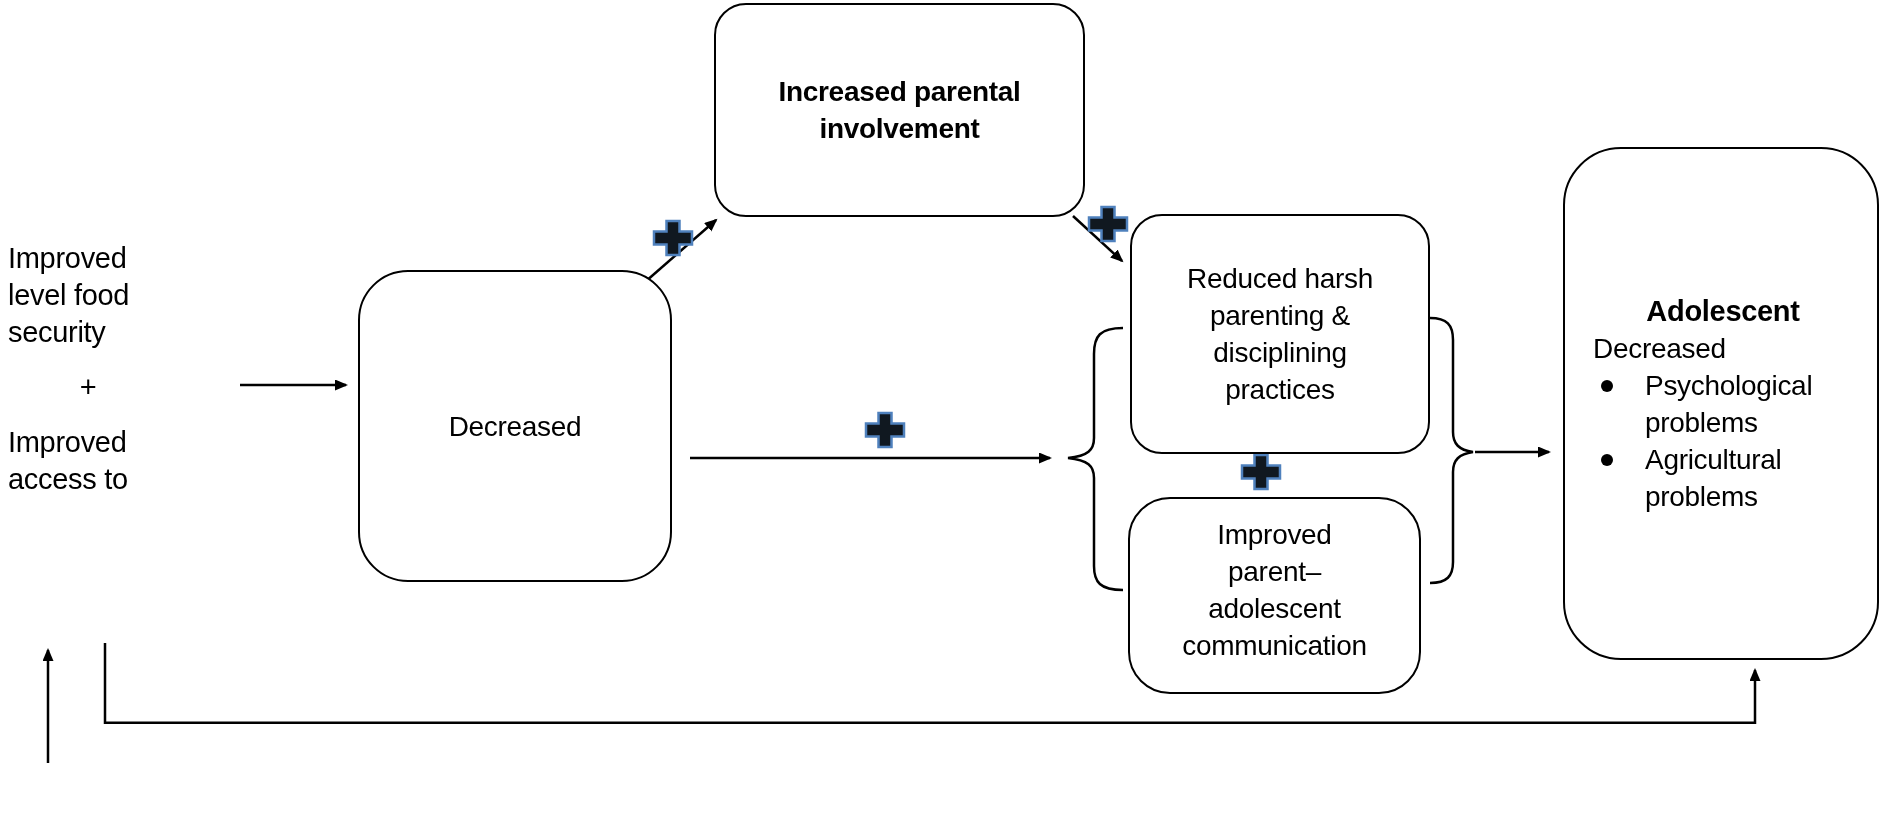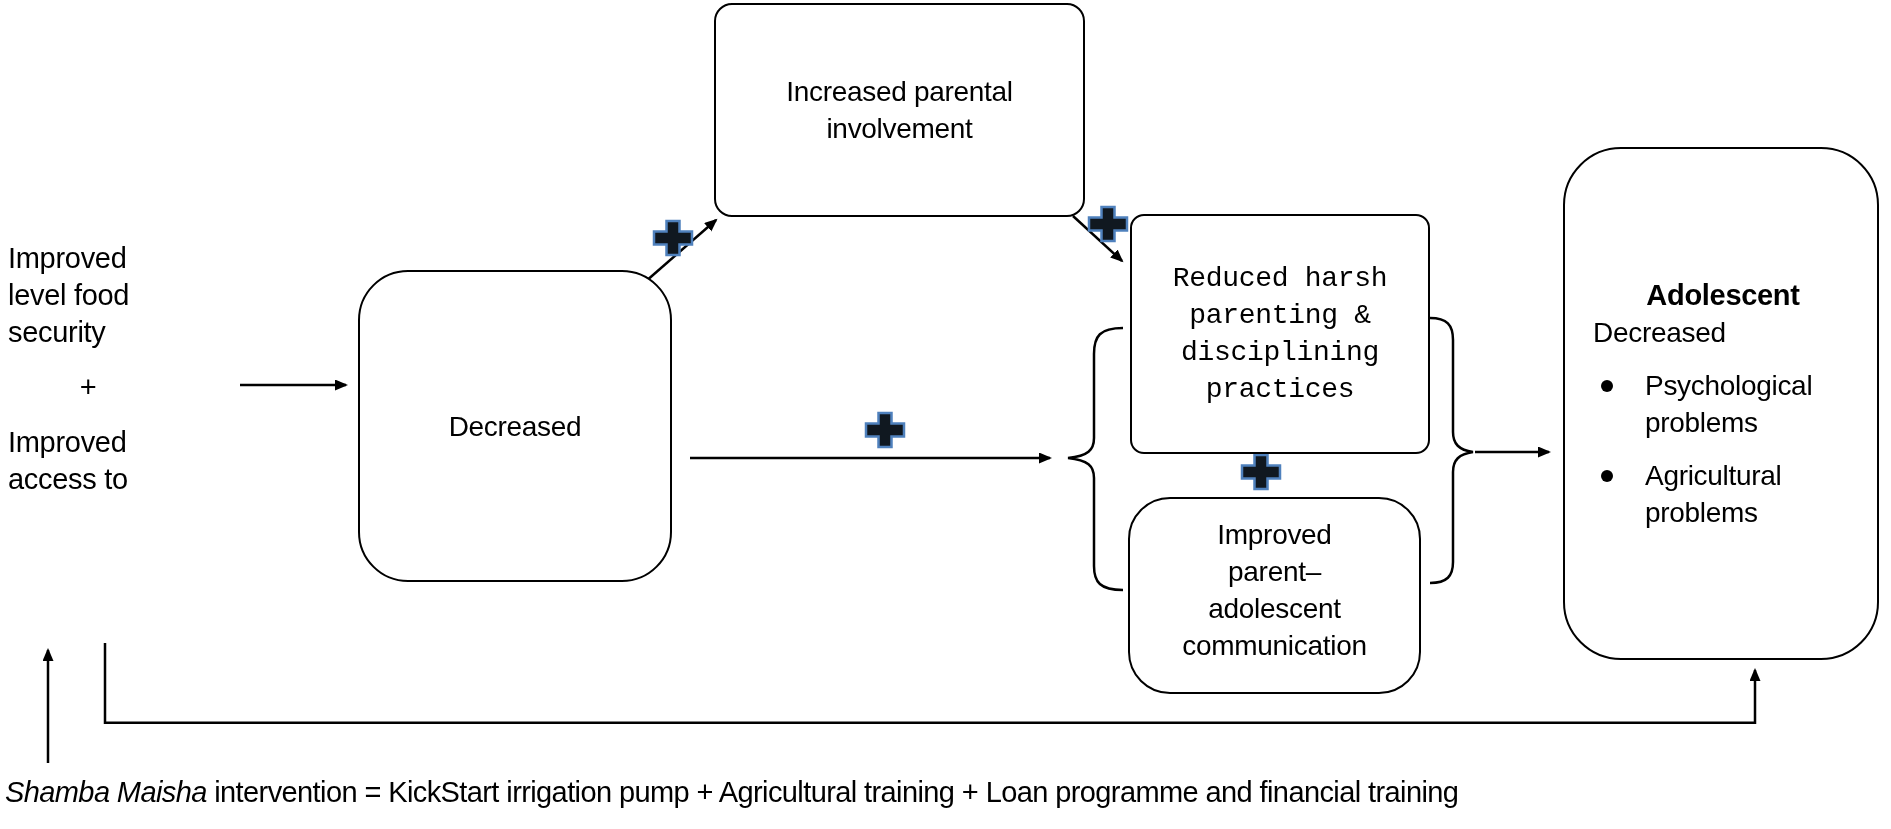--- a/index.html
+++ b/index.html
@@ -25,31 +25,31 @@
   }
   .box div{white-space:nowrap;}
 
   .input-text{
     position:absolute;left:8px;top:240px;width:185px;
     font-size:29px;line-height:37px;text-align:left;
   }
   .input-text .plus-line{margin:18px 0;text-align:center;width:160px;}
 
   .stress-box{left:358px;top:270px;width:310px;height:308px;border-radius:50px;}
-  .involvement-box{left:714px;top:3px;width:367px;height:210px;border-radius:18px;}
-  .harsh-box{left:1130px;top:214px;width:296px;height:236px;border-radius:14px;font-family:Liberation Mono, monospace;}
+  .involvement-box{left:714px;top:3px;width:367px;height:210px;border-radius:32px;font-weight:bold;}
+  .harsh-box{left:1130px;top:214px;width:296px;height:236px;border-radius:32px;}
   .comm-box{left:1128px;top:497px;width:293px;height:197px;border-radius:42px;padding-bottom:12px;box-sizing:border-box;}
   .outcome-box{
     left:1563px;top:147px;width:316px;height:513px;border-radius:58px;
     align-items:stretch;text-align:left;box-sizing:border-box;
     padding:0 24px 0 28px;
   }
   .outcome-box .heading{font-weight:bold;text-align:center;font-size:29px;}
   .outcome-box ul{list-style:none;margin:0;padding:0;}
-  .outcome-box li{position:relative;padding-left:52px;line-height:37px;margin-top:16px;}
+  .outcome-box li{position:relative;padding-left:52px;line-height:37px;}
   .outcome-box li .dot{
     position:absolute;left:8px;top:13px;width:12px;height:12px;border-radius:50%;
     background:#000;
   }
   .outcome-box li span.bullet-text{display:inline-block;max-width:190px;}
 
   .caption{
     position:absolute;left:5px;top:776px;font-size:29px;letter-spacing:-0.6px;
     white-space:nowrap;
   }
@@ -127,17 +127,14 @@
         <span class="dot"></span>
         <span class="bullet-text">Psychological problems</span>
       </li>
       <li>
         <span class="dot"></span>
         <span class="bullet-text">Agricultural problems</span>
       </li>
     </ul>
   </div>
 
-  <div class="caption">
-    <span class="it">Shamba Maisha</span><span> intervention = KickStart irrigation pump + Agricultural training + Loan programme and financial training</span>
-  </div>
 
 </div>
 
 </body></html>

